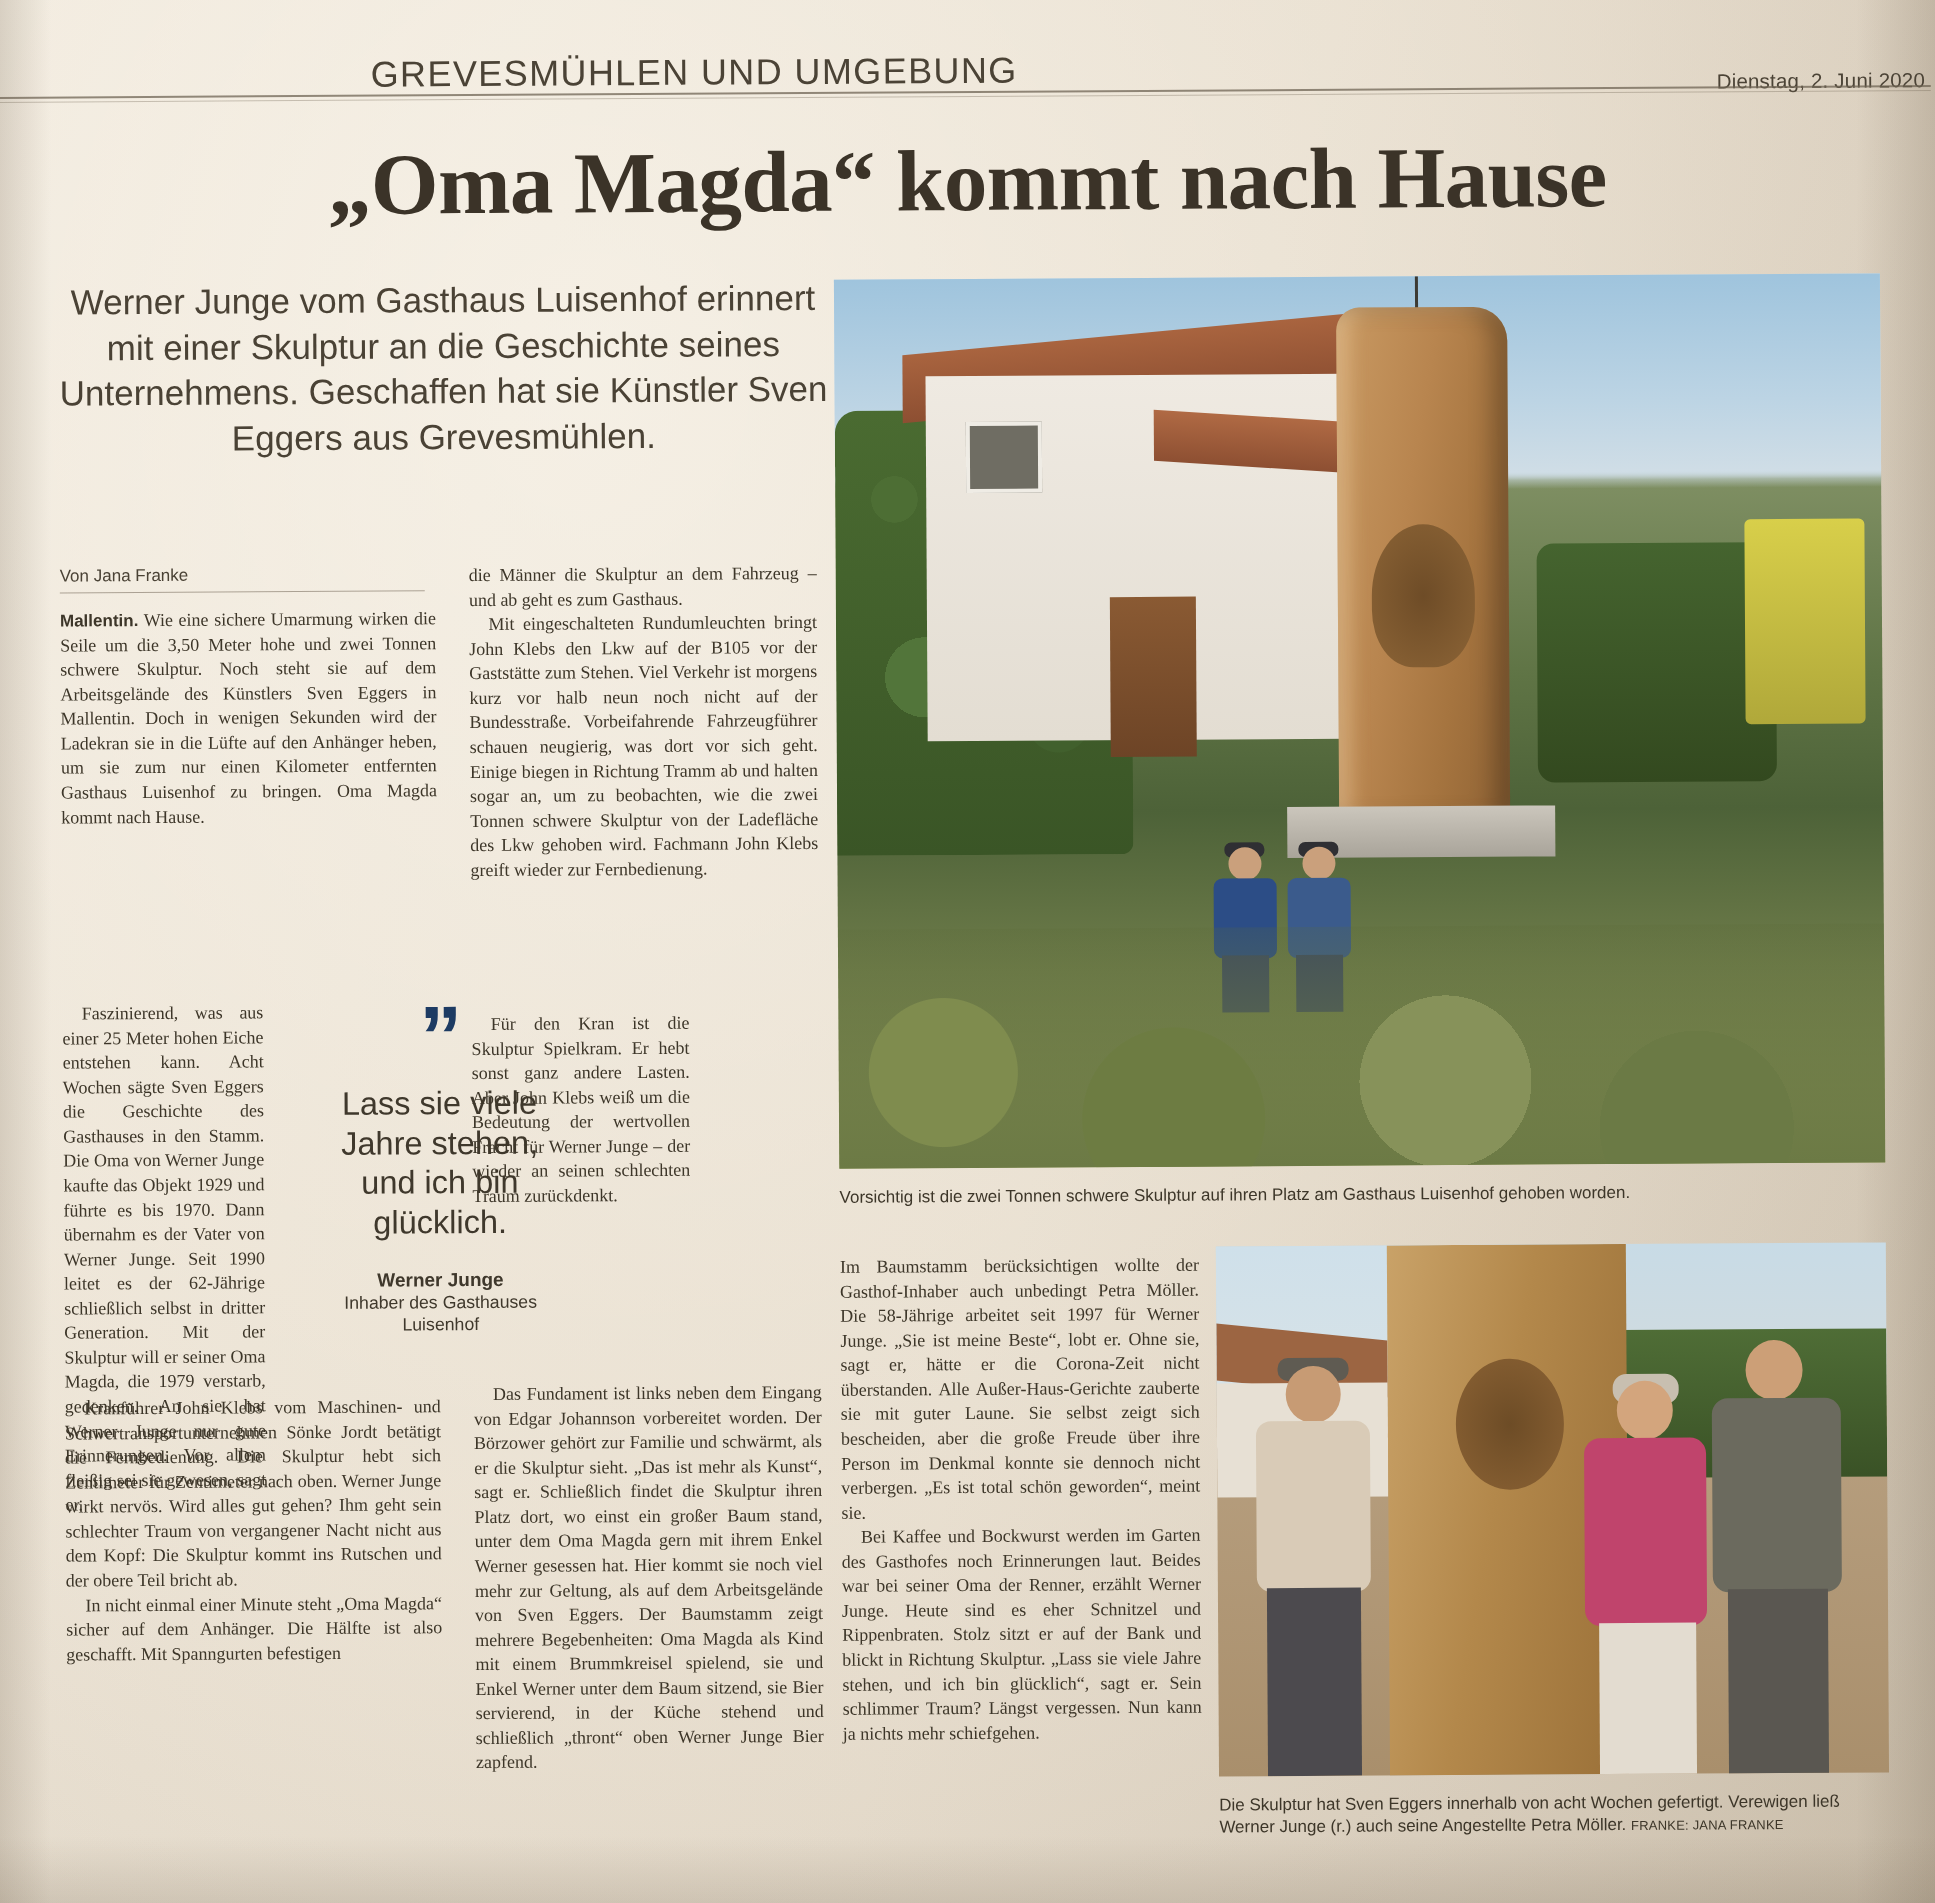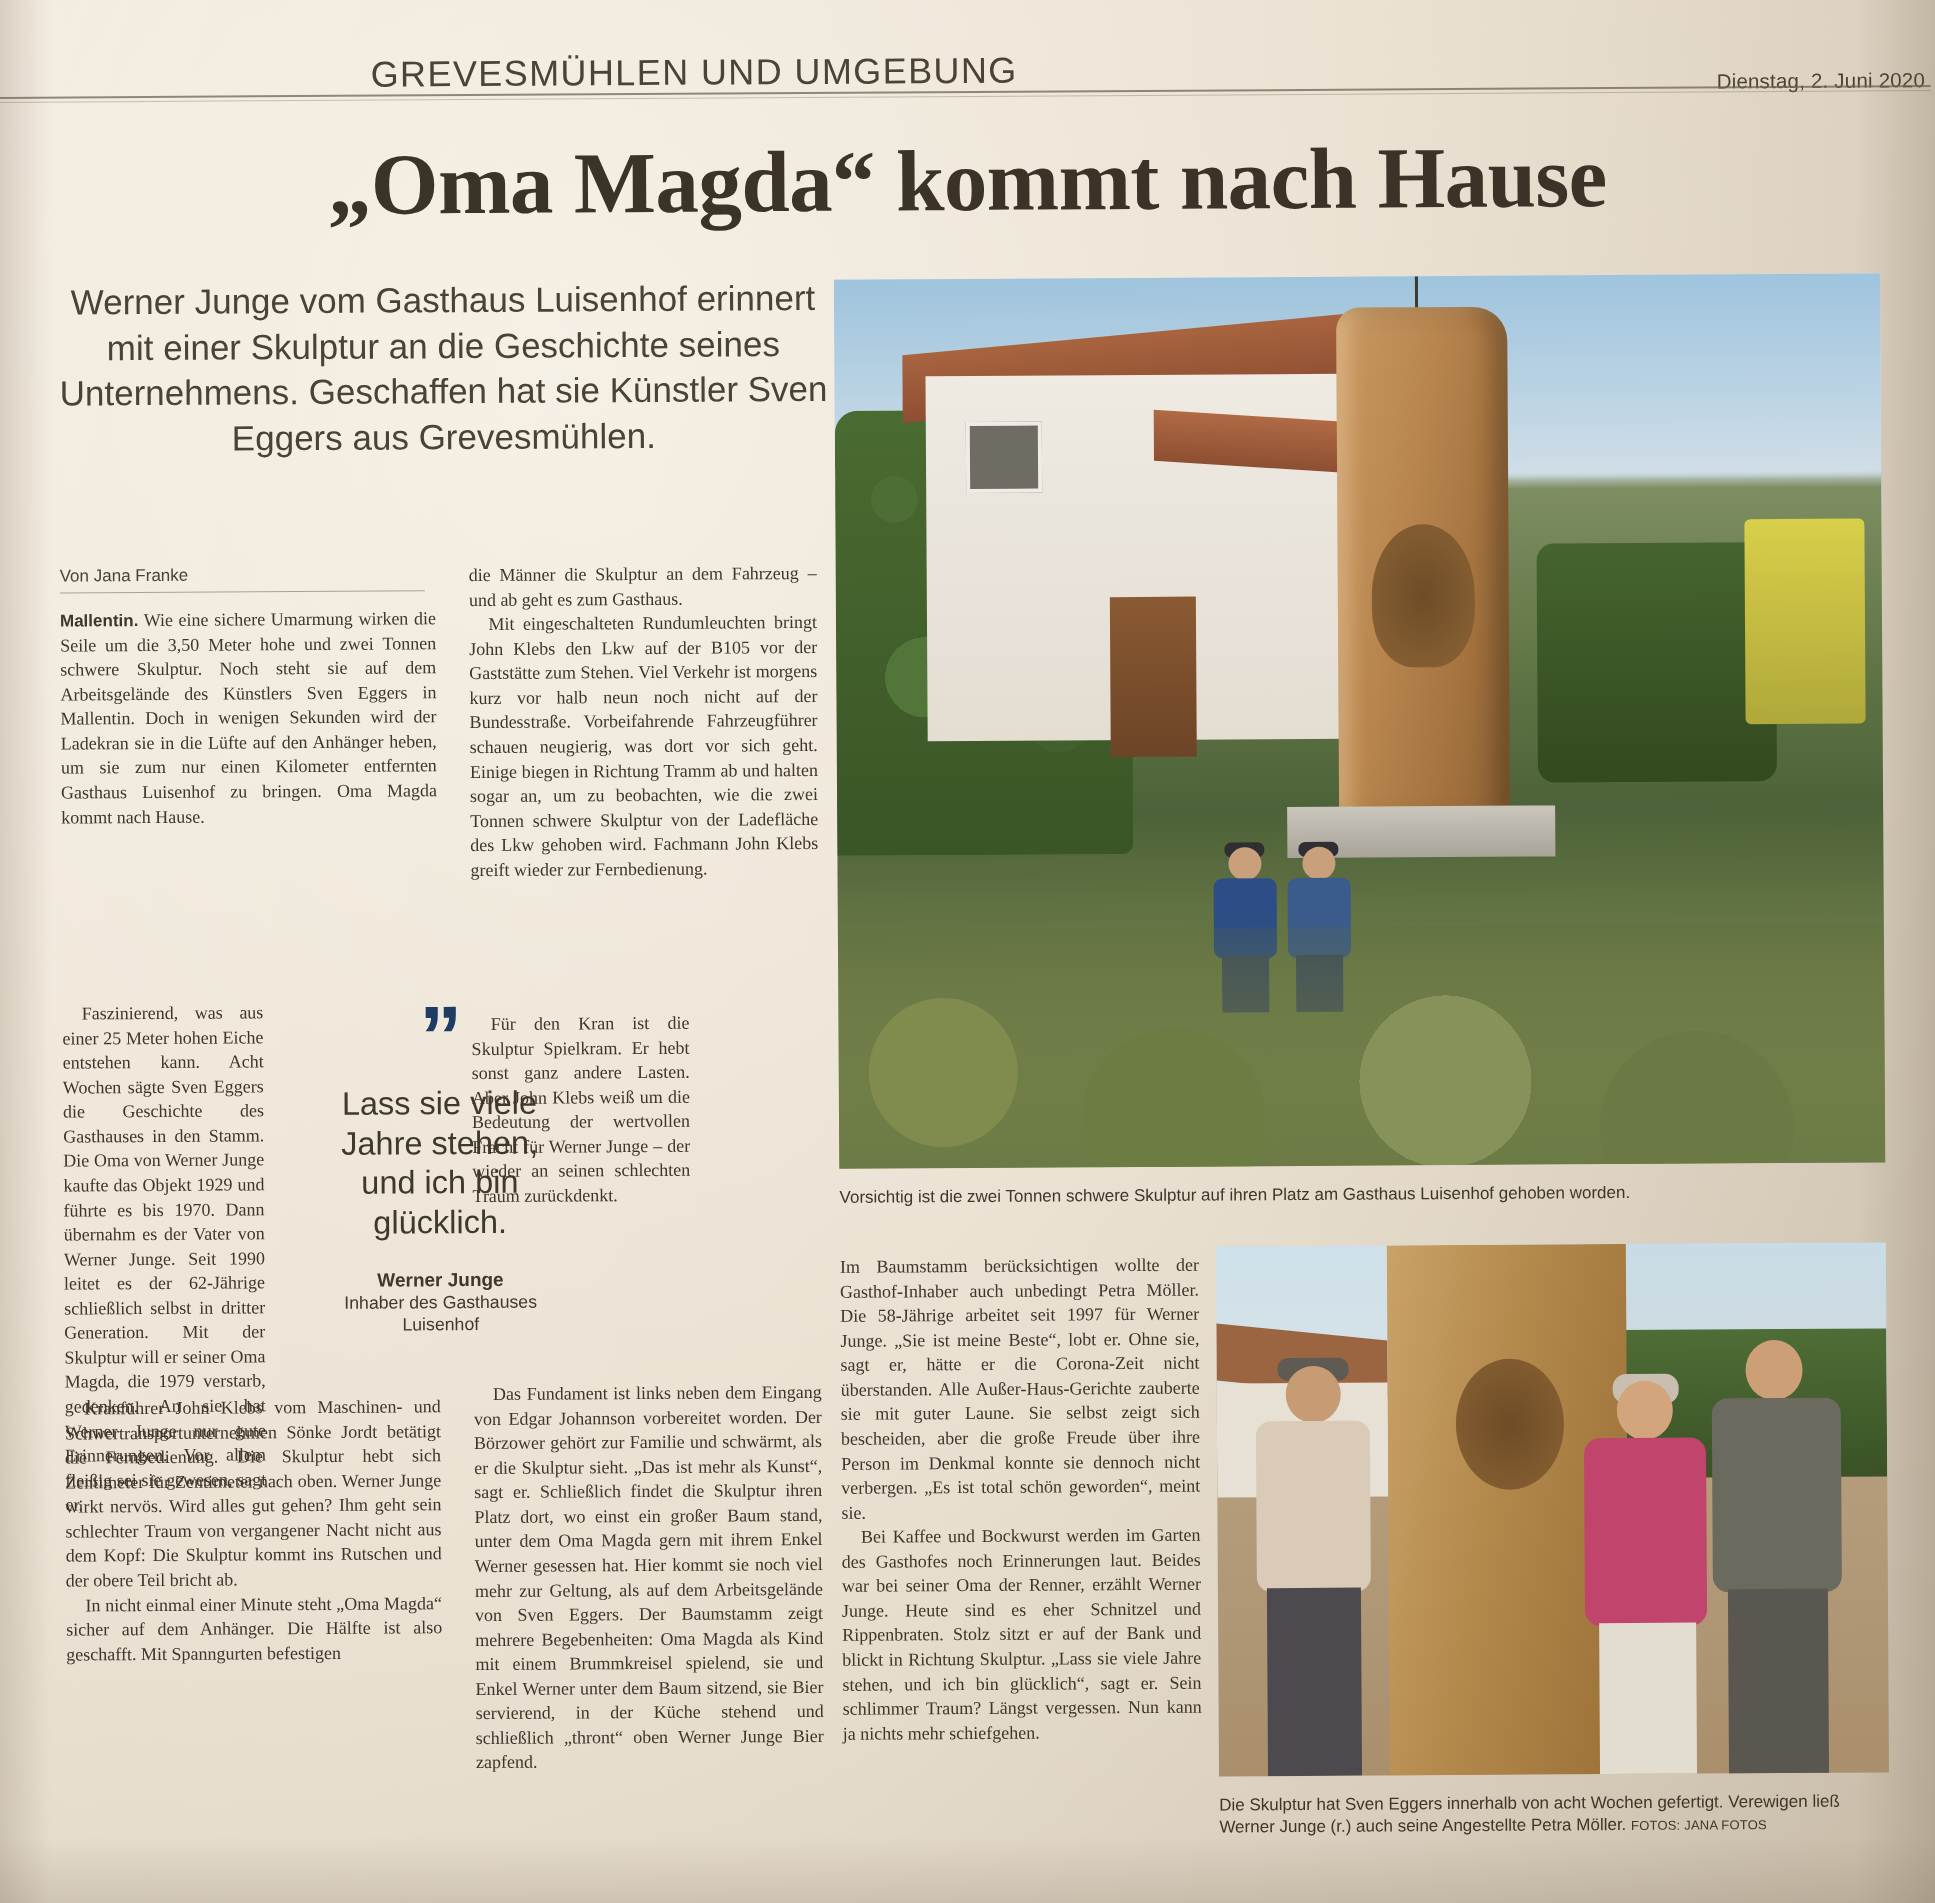--- a/index.html
+++ b/index.html
@@ -397,17 +397,17 @@
       <div class="pants"></div>
     </div>
     <div class="p3">
       <div class="head"></div>
       <div class="shirt"></div>
       <div class="pants"></div>
     </div>
   </div>
   <div class="caption" id="cap-bottom">
     <span>Die Skulptur hat Sven Eggers innerhalb von acht Wochen gefertigt. Verewigen ließ Werner Junge (r.) auch seine Angestellte Petra Möller.</span>
-    <span class="credit">FOTOS: JANA FOTOS</span>
+    <span class="credit">FRANKE: JANA FRANKE</span>
   </div>
 
 </div>
 
 
 </body></html>

